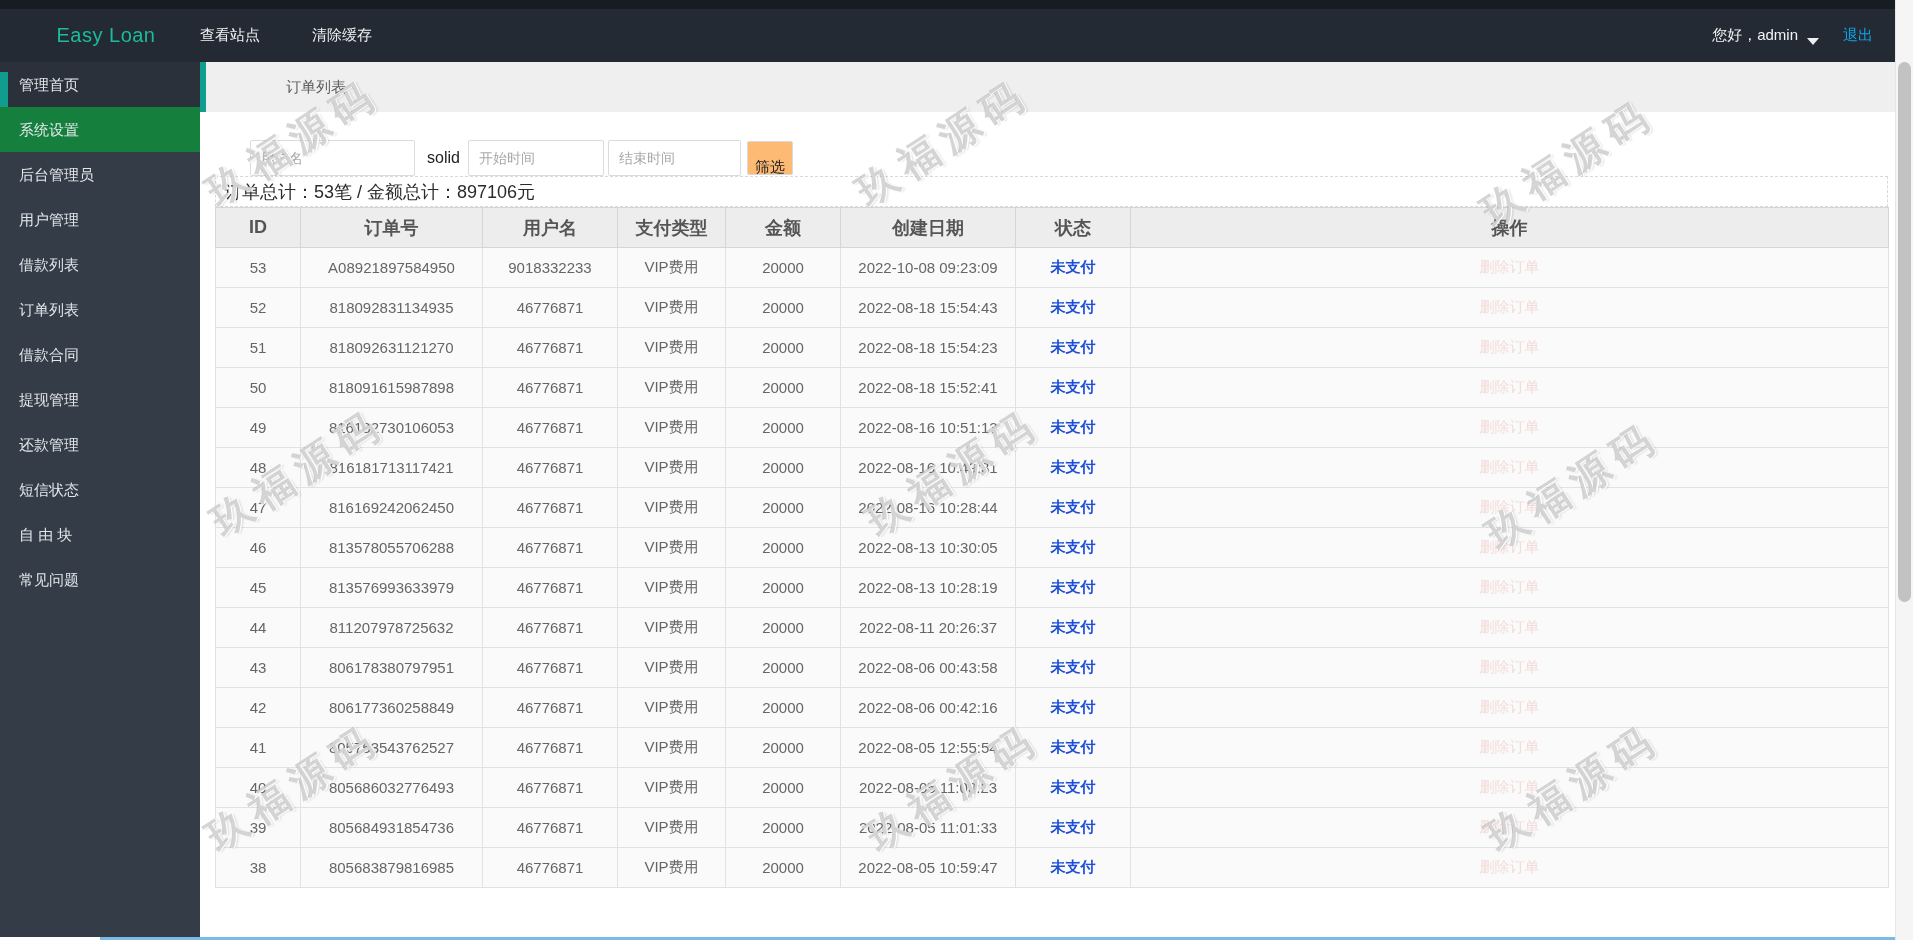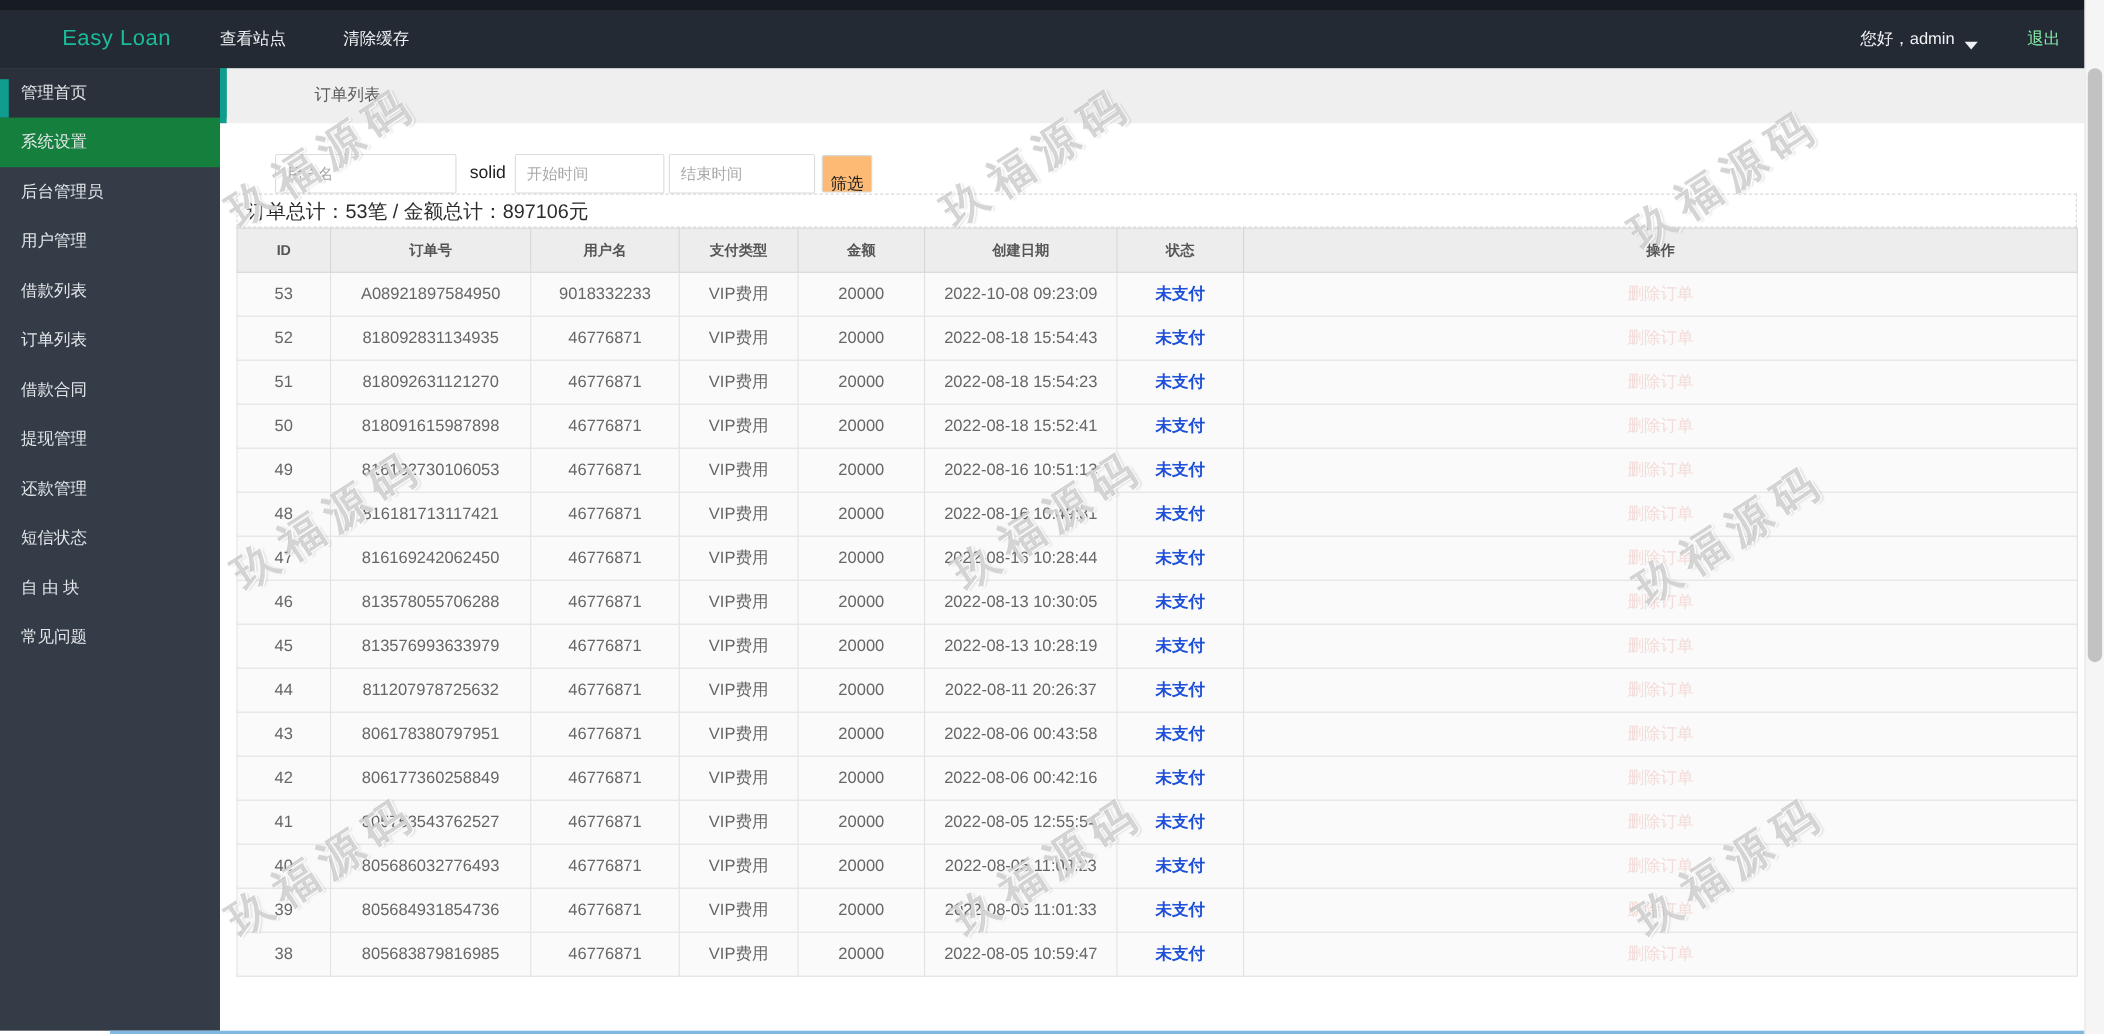--- a/index.html
+++ b/index.html
@@ -10,21 +10,21 @@
   .top-strip { position:absolute; left:0; top:0; width:1913px; height:9px; background:#171b22; z-index:6; }
   .navbar { position:absolute; left:0; top:0; width:1913px; height:62px; background:#242a33;
     display:flex; align-items:center; padding-top:9px; z-index:5; }
   .brand { width:200px; text-align:center; font-size:20px; color:#1abc9c; letter-spacing:.5px;padding-left:12px; }
   .nav-link { color:#eef1f3; margin-right:52px; cursor:pointer; }
   .nav-link:first-of-type { margin-left:44px; }
   .nav-spacer { flex:1; }
   .nav-user { color:#f2f4f6; display:flex; align-items:flex-end; margin-right:24px; cursor:pointer; }
   .caret { display:inline-block; width:0; height:0; border-left:6px solid transparent;
     border-right:6px solid transparent; border-top:7px solid #eef1f3; margin-left:9px; }
-  .nav-logout { color:#86efac; margin-right:40px; cursor:pointer;margin-left:21px; }
+  .nav-logout { color:#0ea5e9; margin-right:40px; cursor:pointer; }
 
   
   .sidebar { position:absolute; left:0; top:62px; width:200px; height:875px; background:#343c48; z-index:4; }
   .side-item { height:45px; line-height:45px; padding-left:19px; color:#e3e6e9; cursor:pointer; position:relative; }
   .side-item.active { background:#2b313b; }
   .side-item.active::before { content:""; position:absolute; left:0; top:10px; bottom:0;
     width:8px; background:#109d8e; }
   .side-item.active::after { content:""; position:absolute; right:-6px; top:0; bottom:0;
     width:6px; background:#109d8e; }
   .side-item.hover { background:#15803d; }
@@ -43,21 +43,21 @@
   .stray { margin:0 8px 0 12px; color:#222; font-size:16px; }
   .inp-start { width:136px; }
   .inp-end { width:133px; margin-left:4px; }
   .btn-filter { margin-left:6px; height:29px; padding:16px 7px; background:#fdba74;
     border:1px solid #d9d9d9; border-radius:2px; font-size:15px; color:#1d1d1d; cursor:pointer; }
 
   .summary { margin-top:0; height:31px; border:1px dashed #d9d9d9; display:flex; align-items:center;
     padding-left:8px; font-size:18px; color:#2b2b2b; }
 
   table { width:100%; border-collapse:collapse; table-layout:fixed; margin-top:0; }
-  th { height:40px; background:#ededed; color:#555; font-weight:bold; font-size:13px;
+  th { height:40px; background:#ededed; color:#555; font-weight:bold; font-size:18px;
     border:1px solid #d6d6d6; text-align:center; }
   td { height:40px; background:#fafafa; color:#666; font-size:15px;
     border:1px solid #e2e2e2; text-align:center; overflow:hidden; white-space:nowrap; }
   td.status { color:#1d4ed8;font-weight:bold; }
   td.action { color:#f3dcda; cursor:pointer; }
 
   
   .wm-layer { position:absolute; left:0; top:0; width:1913px; height:940px; pointer-events:none; z-index:40; }
   .wm { position:absolute; font-size:40px; font-weight:bold; letter-spacing:9px;
     color:rgba(150,150,150,0.40); transform:rotate(-33deg);

